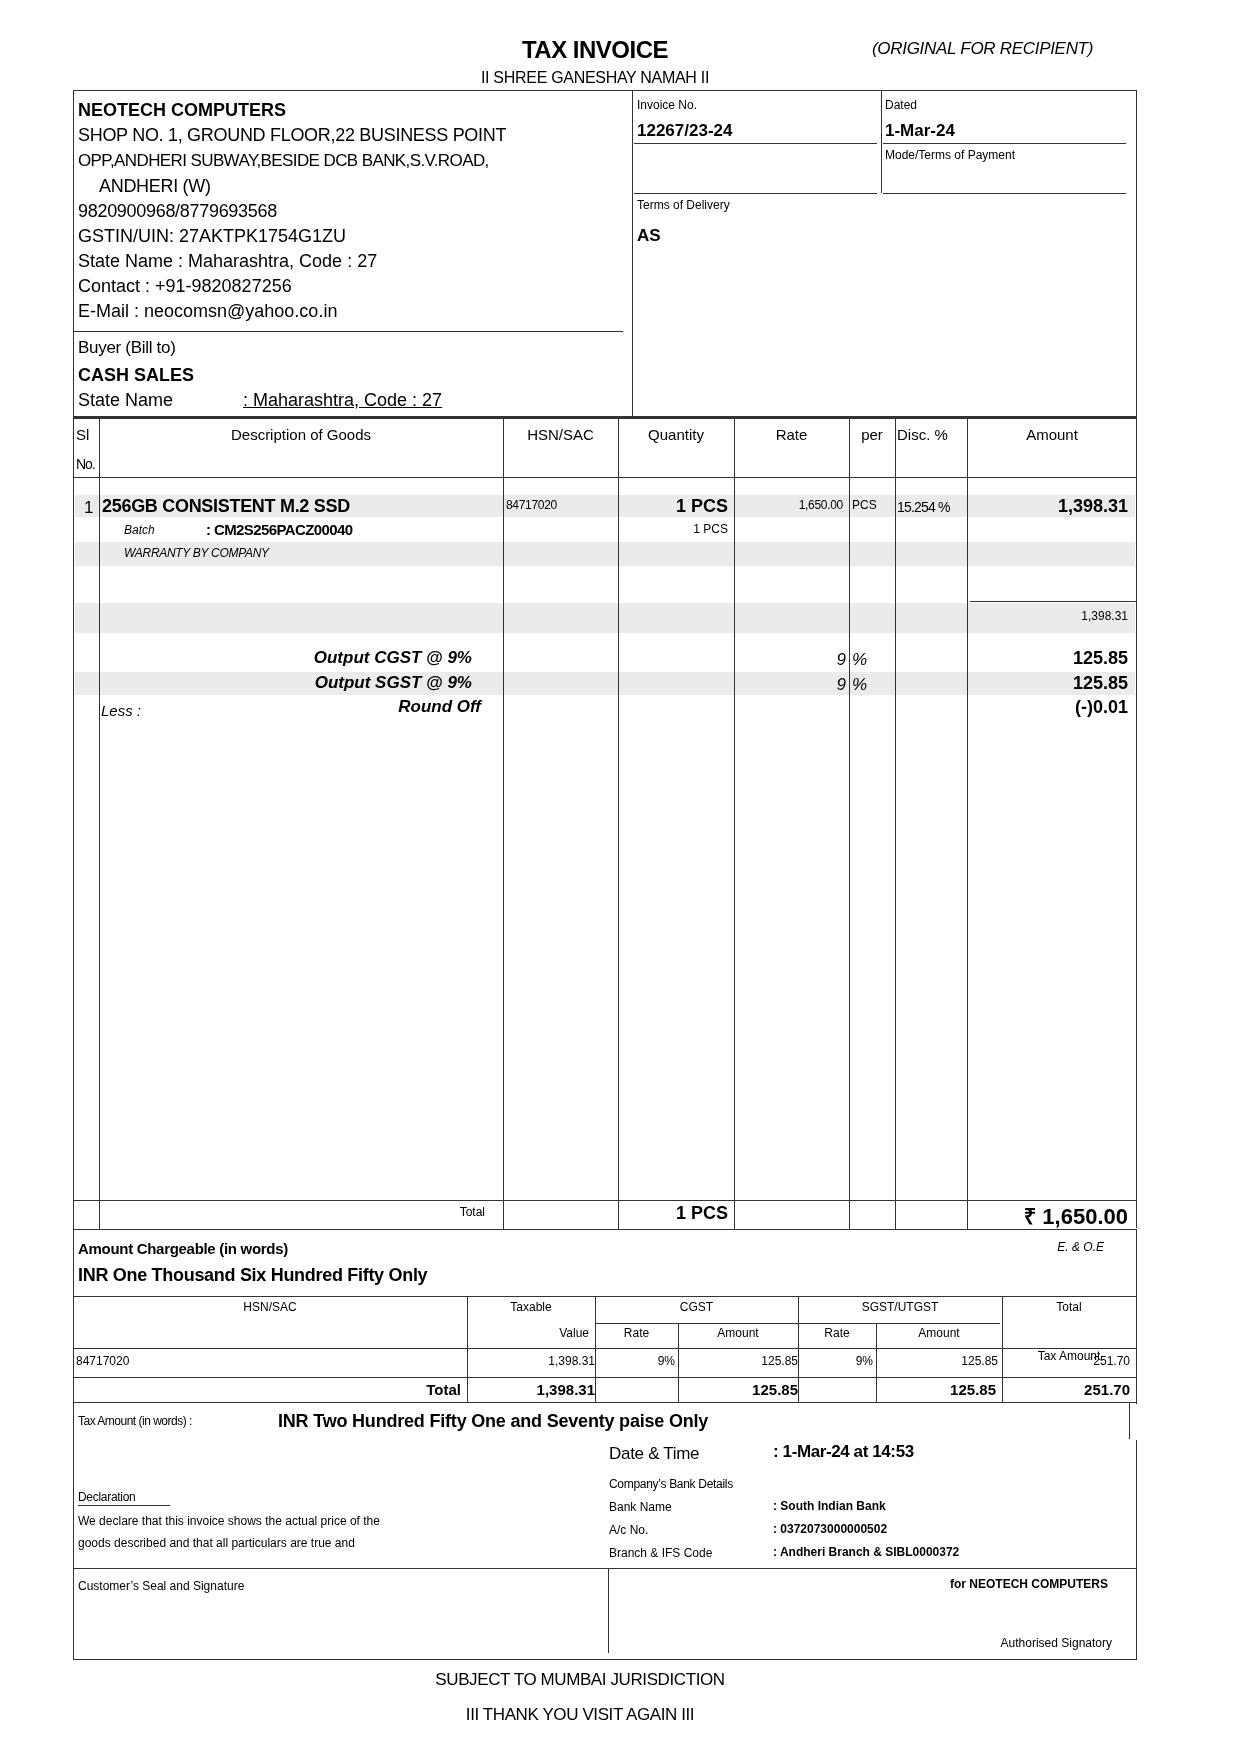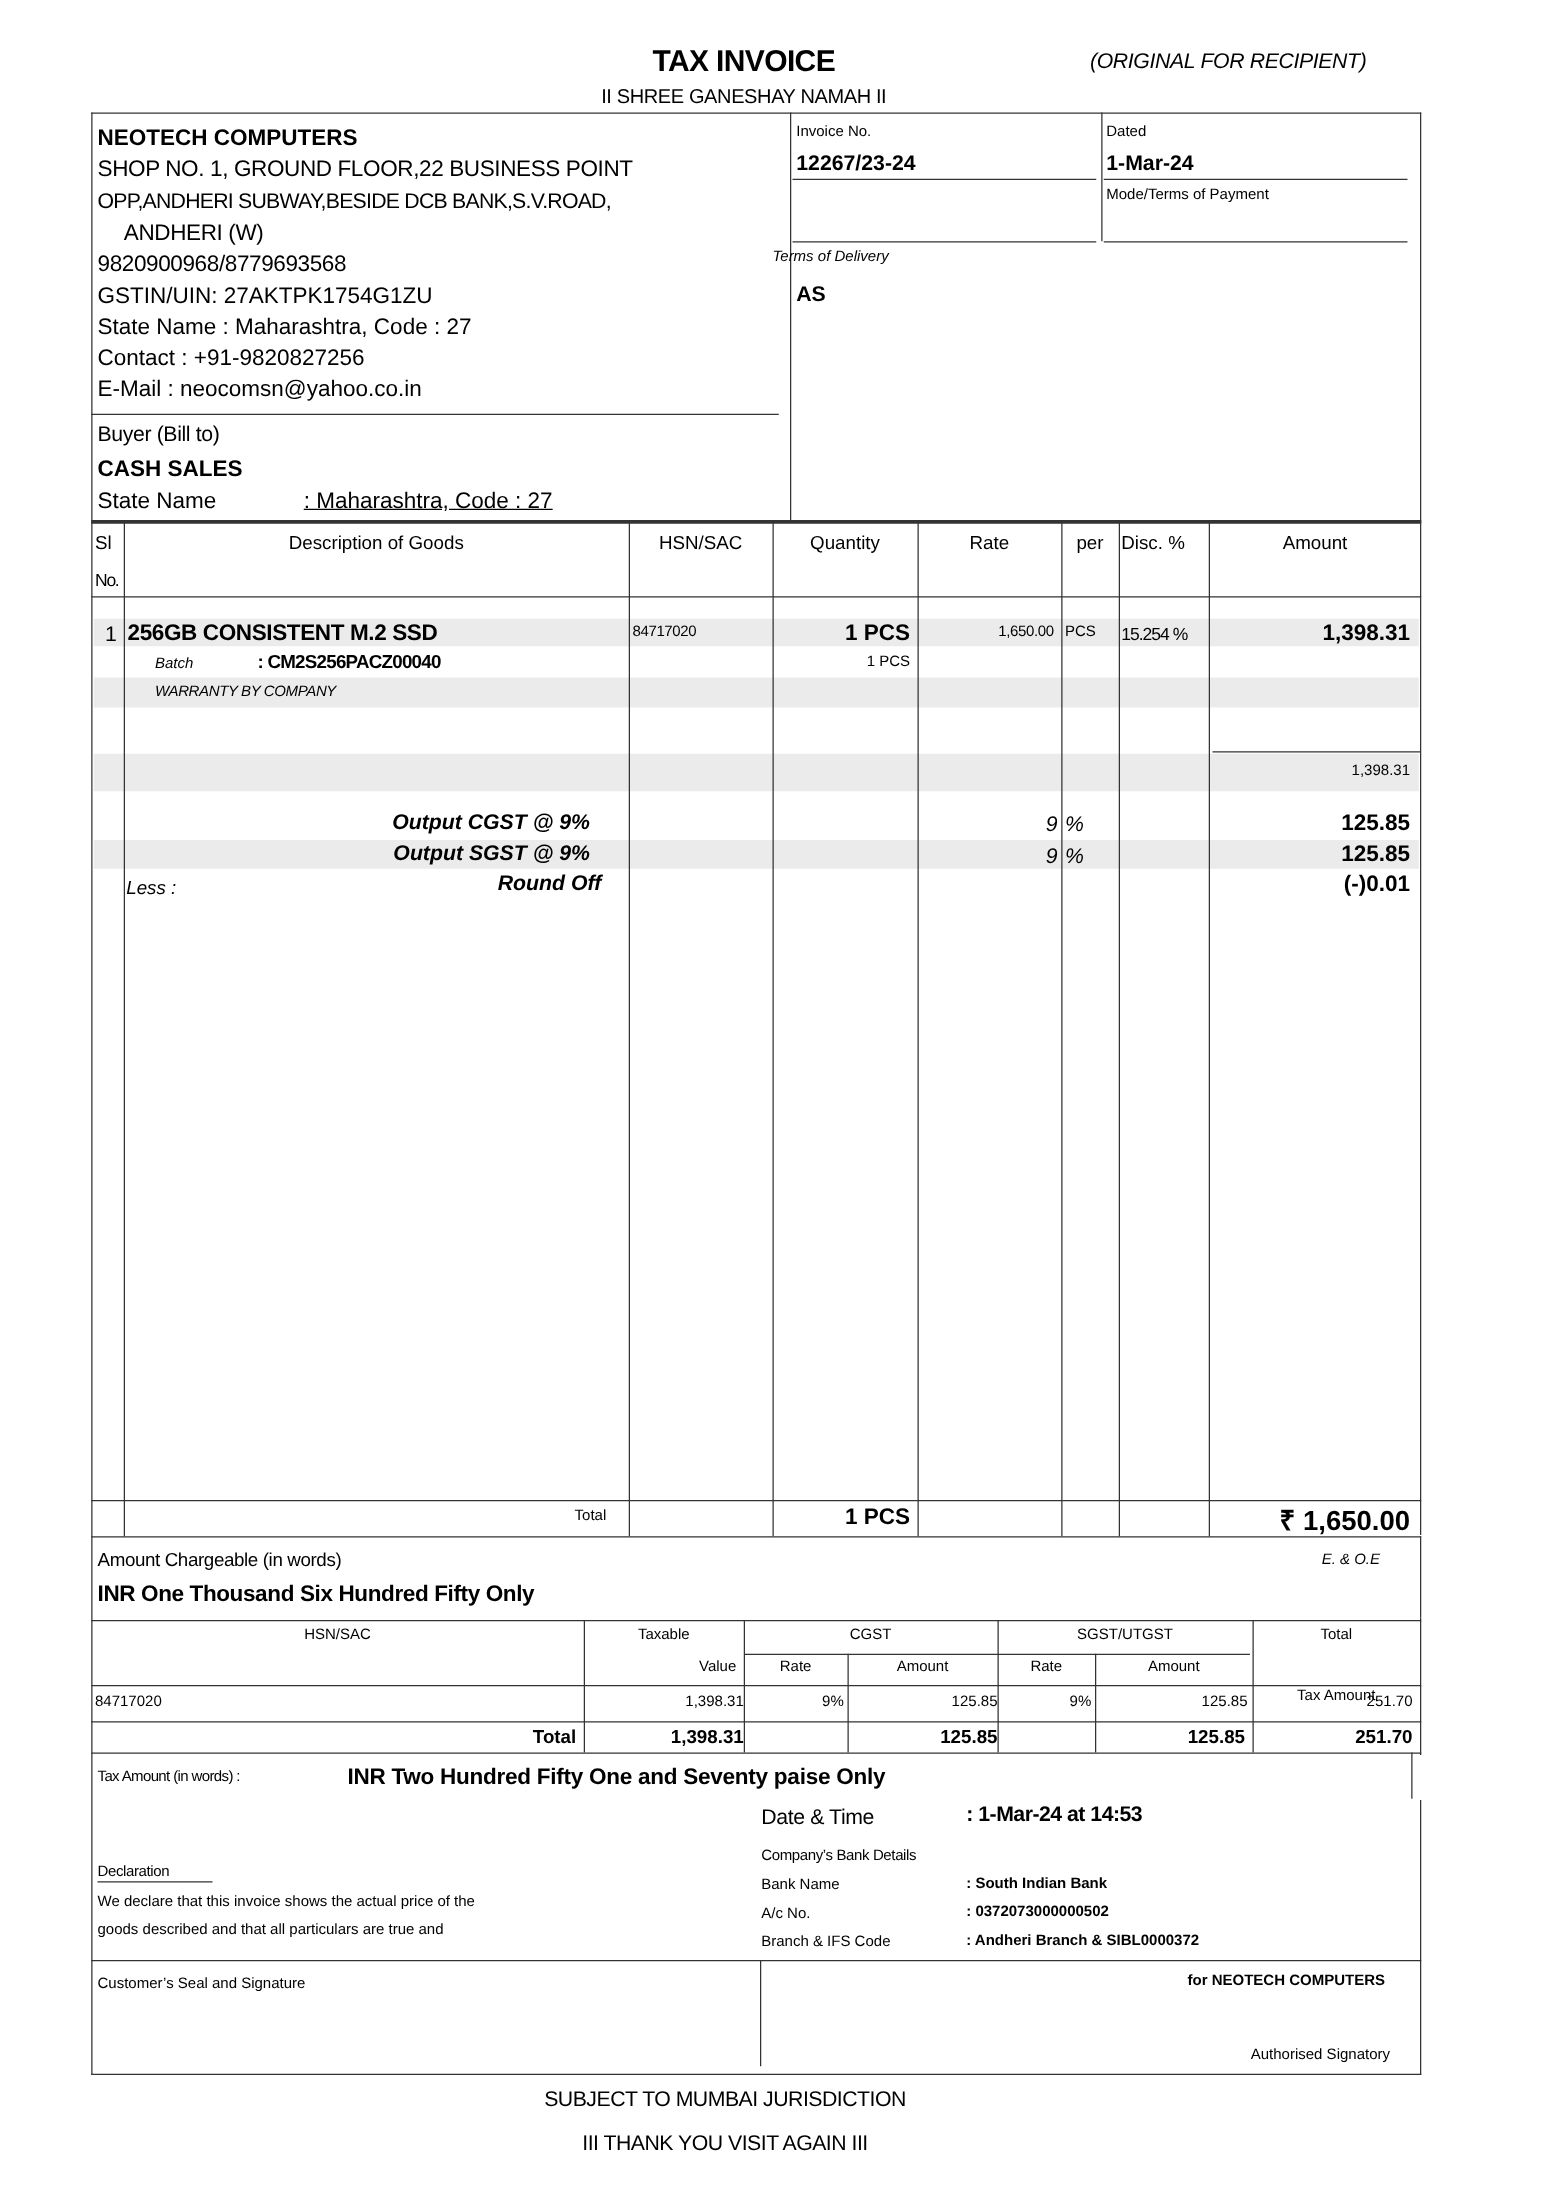--- a/index.html
+++ b/index.html
@@ -67,21 +67,21 @@
   <div class="abs f18" style="left:243px;top:390px;text-decoration:underline;">: Maharashtra, Code : 27</div>
 </div>
 
 <div>
   <div class="abs f16" style="left:637px;top:98px;">Invoice No.</div>
   <div class="abs b f17" style="left:637px;top:121px;">12267/23-24</div>
   <div class="abs f16" style="left:885px;top:98px;">Dated</div>
   <div class="abs b f17" style="left:885px;top:121px;">1-Mar-24</div>
   <div class="abs f16" style="left:885px;top:148px;">Mode/Terms of Payment</div>
   <div class="abs f16" style="left:885px;top:170px;"></div>
-  <div class="abs f16" style="left:618px;top:198px;font-style:italic;">Terms of Delivery</div>
+  <div class="abs f16" style="left:637px;top:198px;">Terms of Delivery</div>
   <div class="abs b f17" style="left:637px;top:226px;">AS</div>
 </div>
 
 <div>
 
   <div class="shade" style="left:75px;top:495px;width:1060px;height:22px;"></div>
   <div class="shade" style="left:75px;top:542px;width:1060px;height:24px;"></div>
   <div class="shade" style="left:75px;top:603px;width:1060px;height:30px;"></div>
   <div class="shade" style="left:75px;top:672px;width:1060px;height:23px;"></div>
 
@@ -148,21 +148,21 @@
 
   <div>
     <div class="abs f16 r" style="left:99px;top:1205px;width:386px;">Total</div>
     <div class="abs b f18 r" style="left:618px;top:1203px;width:110px;">1 PCS</div>
     <div class="abs b r" style="left:967px;top:1200px;width:161px;font-size:22px;">₹ 1,650.00</div>
   </div>
 </div>
 
 <div>
   <div class="vl" style="left:1136px;top:1229px;height:65px;"></div>
-  <div class="abs f15 narrow" style="left:78px;top:1240px;">Amount Chargeable (in words)</div>
+  <div class="abs f15 narrow" style="left:78px;top:1240px;font-weight:bold;">Amount Chargeable (in words)</div>
   <div class="abs i f16 r" style="left:936px;top:1240px;width:168px;">E. &amp; O.E</div>
   <div class="abs b f18 narrow" style="left:78px;top:1265px;">INR One Thousand Six Hundred Fifty Only</div>
 </div>
 
 <div>
   <div class="hl" style="left:73px;top:1296px;width:1064px;"></div>
   <div class="vl" style="left:1136px;top:1294px;height:110px;"></div>
 
   <div class="vl" style="left:467px;top:1296px;height:106px;"></div>
   <div class="vl" style="left:595px;top:1296px;height:106px;"></div>

